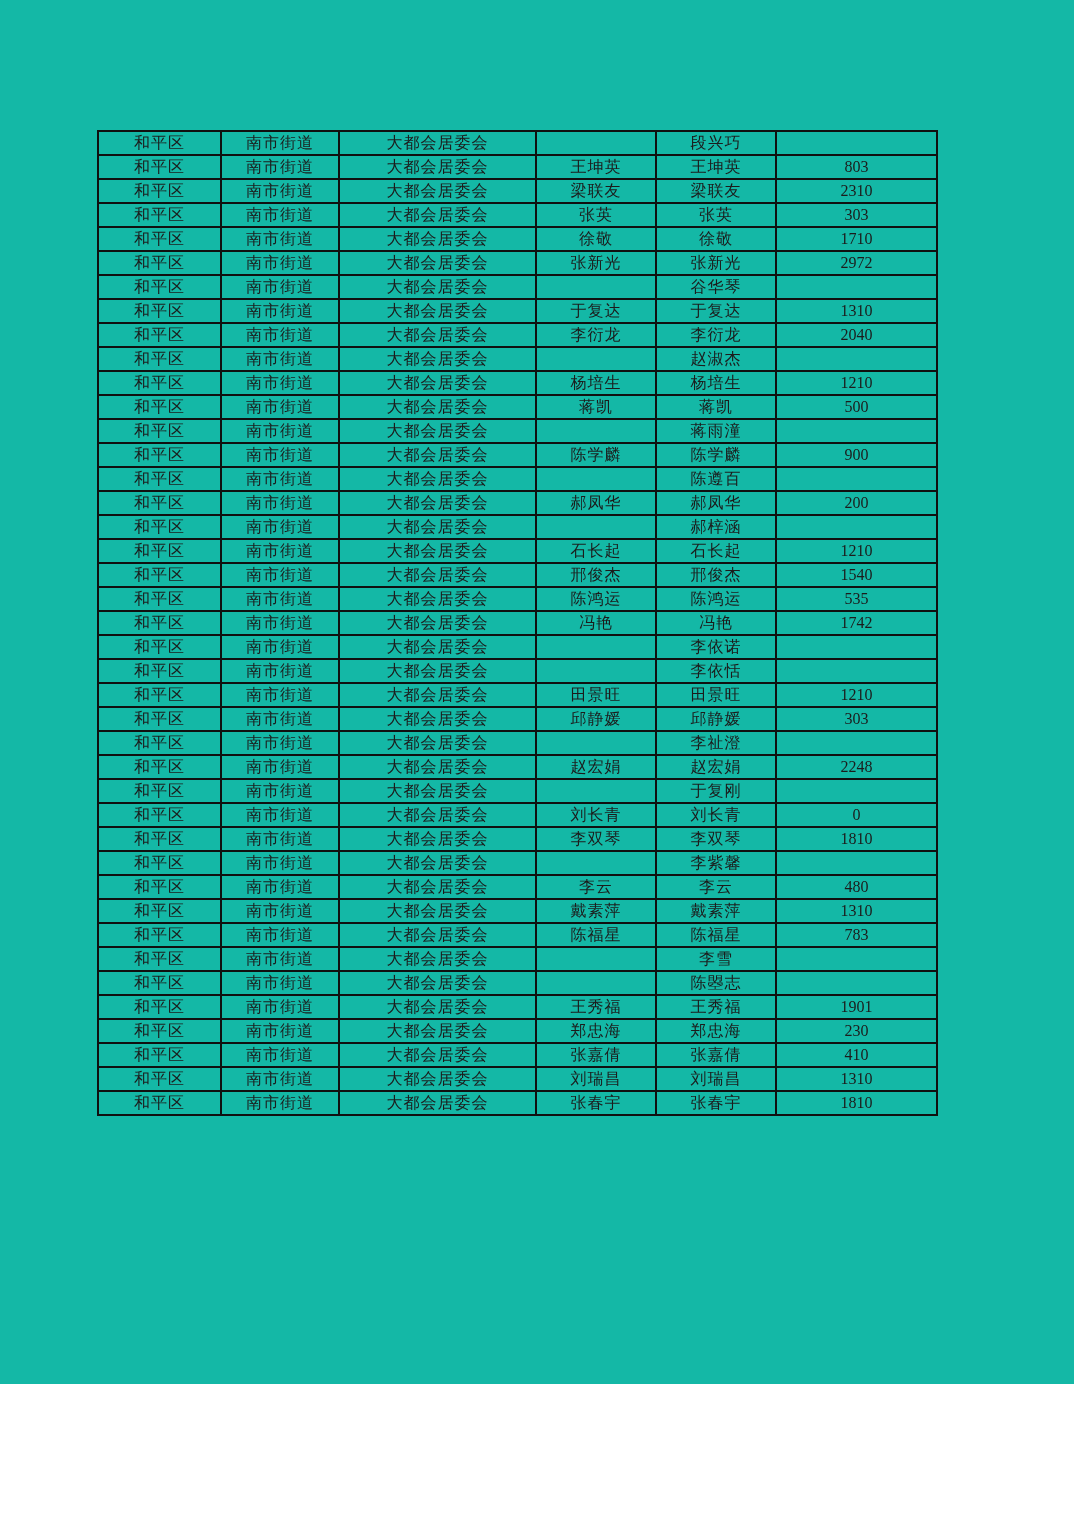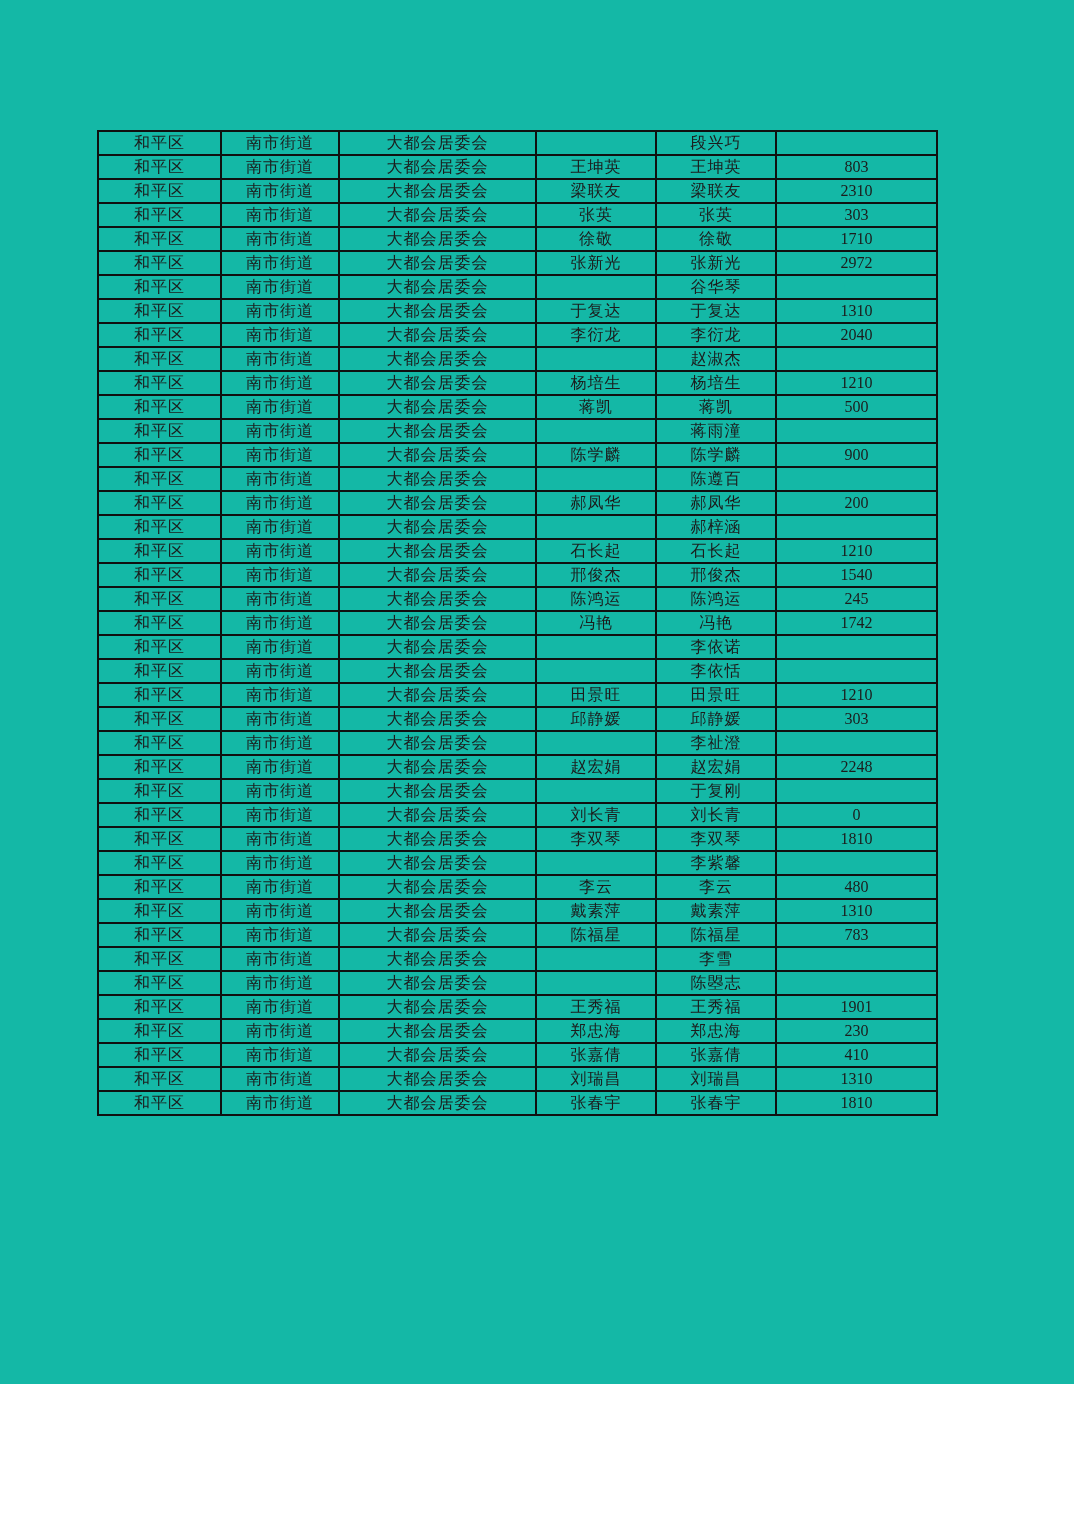--- a/index.html
+++ b/index.html
@@ -210,21 +210,21 @@
           <td>邢俊杰</td>
           <td>邢俊杰</td>
           <td class="num">1540</td>
         </tr>
         <tr>
           <td>和平区</td>
           <td>南市街道</td>
           <td>大都会居委会</td>
           <td>陈鸿运</td>
           <td>陈鸿运</td>
-          <td class="num">245</td>
+          <td class="num">535</td>
         </tr>
         <tr>
           <td>和平区</td>
           <td>南市街道</td>
           <td>大都会居委会</td>
           <td>冯艳</td>
           <td>冯艳</td>
           <td class="num">1742</td>
         </tr>
         <tr>

